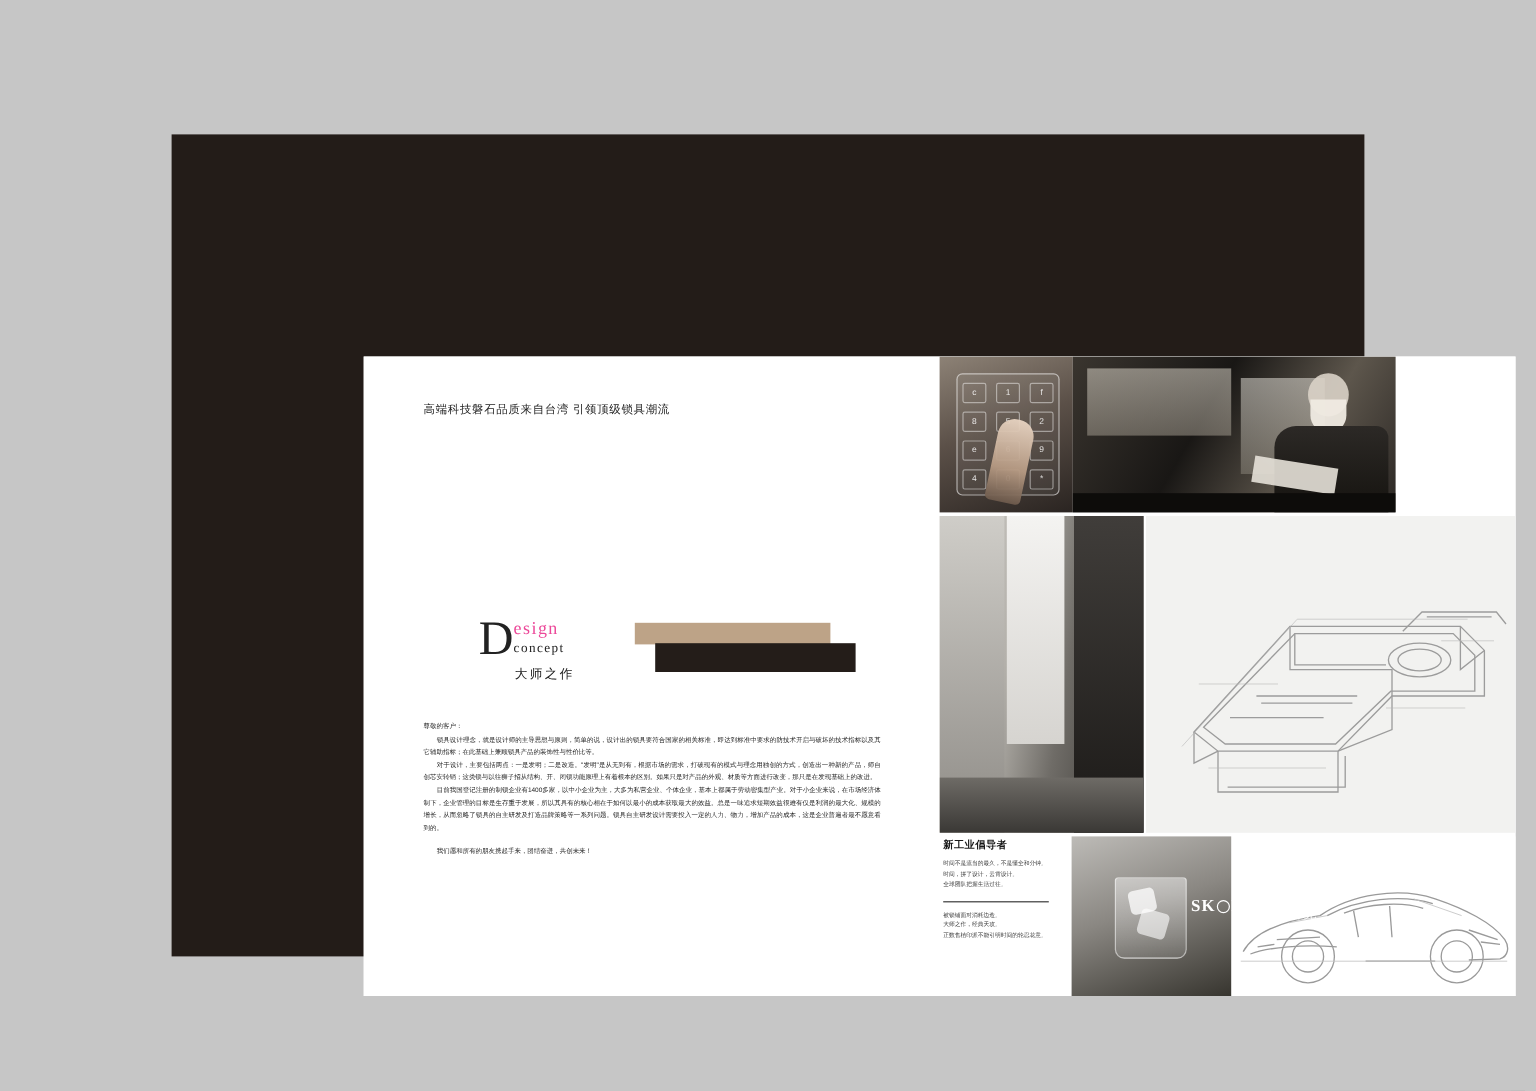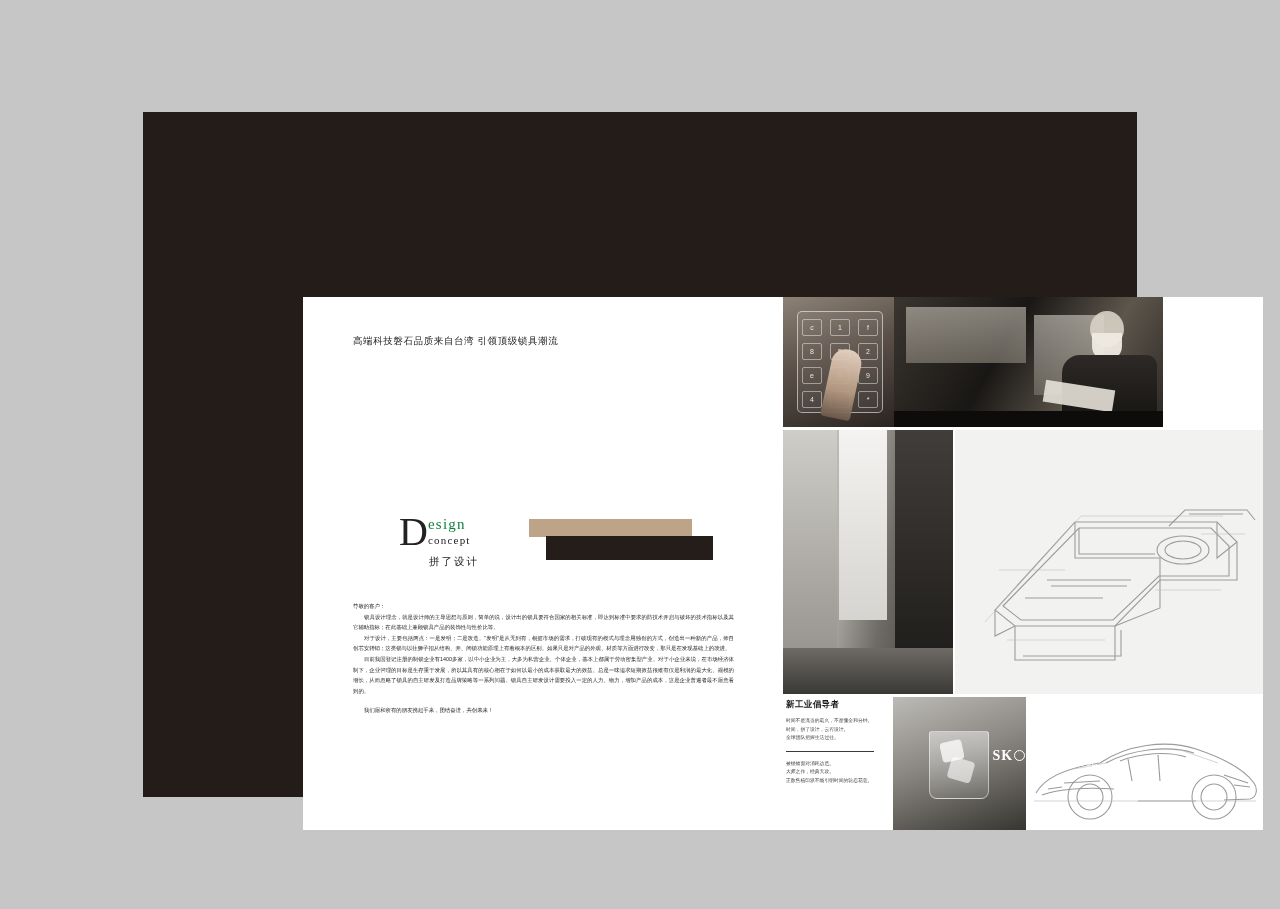--- a/index.html
+++ b/index.html
@@ -72,21 +72,21 @@
     color: #222;
     font-weight: 400;
   }
   .dc-esign {
     position: absolute;
     left: 29px;
     top: 4px;
     font-family: "Liberation Serif", serif;
     font-size: 15px;
     letter-spacing: 1.2px;
-    color: #15803d;
+    color: #ec4899;
   }
   .dc-concept {
     position: absolute;
     left: 29px;
     top: 22px;
     font-family: "Liberation Serif", serif;
     font-size: 11px;
     letter-spacing: 1.2px;
     color: #222;
   }
@@ -328,21 +328,21 @@
     <div class="sheet">
 
       <div class="left-col">
 
         <div class="headline">高端科技磐石品质来自台湾  引领顶级锁具潮流</div>
 
         <div class="dc-wrap">
           <div class="dc-d">D</div>
           <div class="dc-esign">esign</div>
           <div class="dc-concept">concept</div>
-          <div class="dc-cn">拼了设计</div>
+          <div class="dc-cn">大师之作</div>
         </div>
 
         <div class="bar-tan"></div>
         <div class="bar-dark"></div>
 
         <div class="body-copy">
           <p>尊敬的客户：</p>
           <p class="indent">锁具设计理念，就是设计师的主导思想与原则，简单的说，设计出的锁具要符合国家的相关标准，即达到标准中要求的防技术开启与破坏的技术指标以及其它辅助指标；在此基础上兼顾锁具产品的装饰性与性价比等。</p>
           <p class="indent">对于设计，主要包括两点：一是发明；二是改造。"发明"是从无到有，根据市场的需求，打破现有的模式与理念用独创的方式，创造出一种新的产品，师自创芯安转销；这类锁与以往狮子招从结构、开、闭锁功能原理上有着根本的区别。如果只是对产品的外观、材质等方面进行改变，那只是在发现基础上的改进。</p>
           <p class="indent">目前我国登记注册的制锁企业有1400多家，以中小企业为主，大多为私营企业、个体企业，基本上都属于劳动密集型产业。对于小企业来说，在市场经济体制下，企业管理的目标是生存重于发展，所以其具有的核心相在于如何以最小的成本获取最大的效益。总是一味追求短期效益很难有仅是利润的最大化、规模的增长，从而忽略了锁具的自主研发及打造品牌策略等一系列问题。锁具自主研发设计需要投入一定的人力、物力，增加产品的成本，这是企业普遍者最不愿意看到的。</p>

